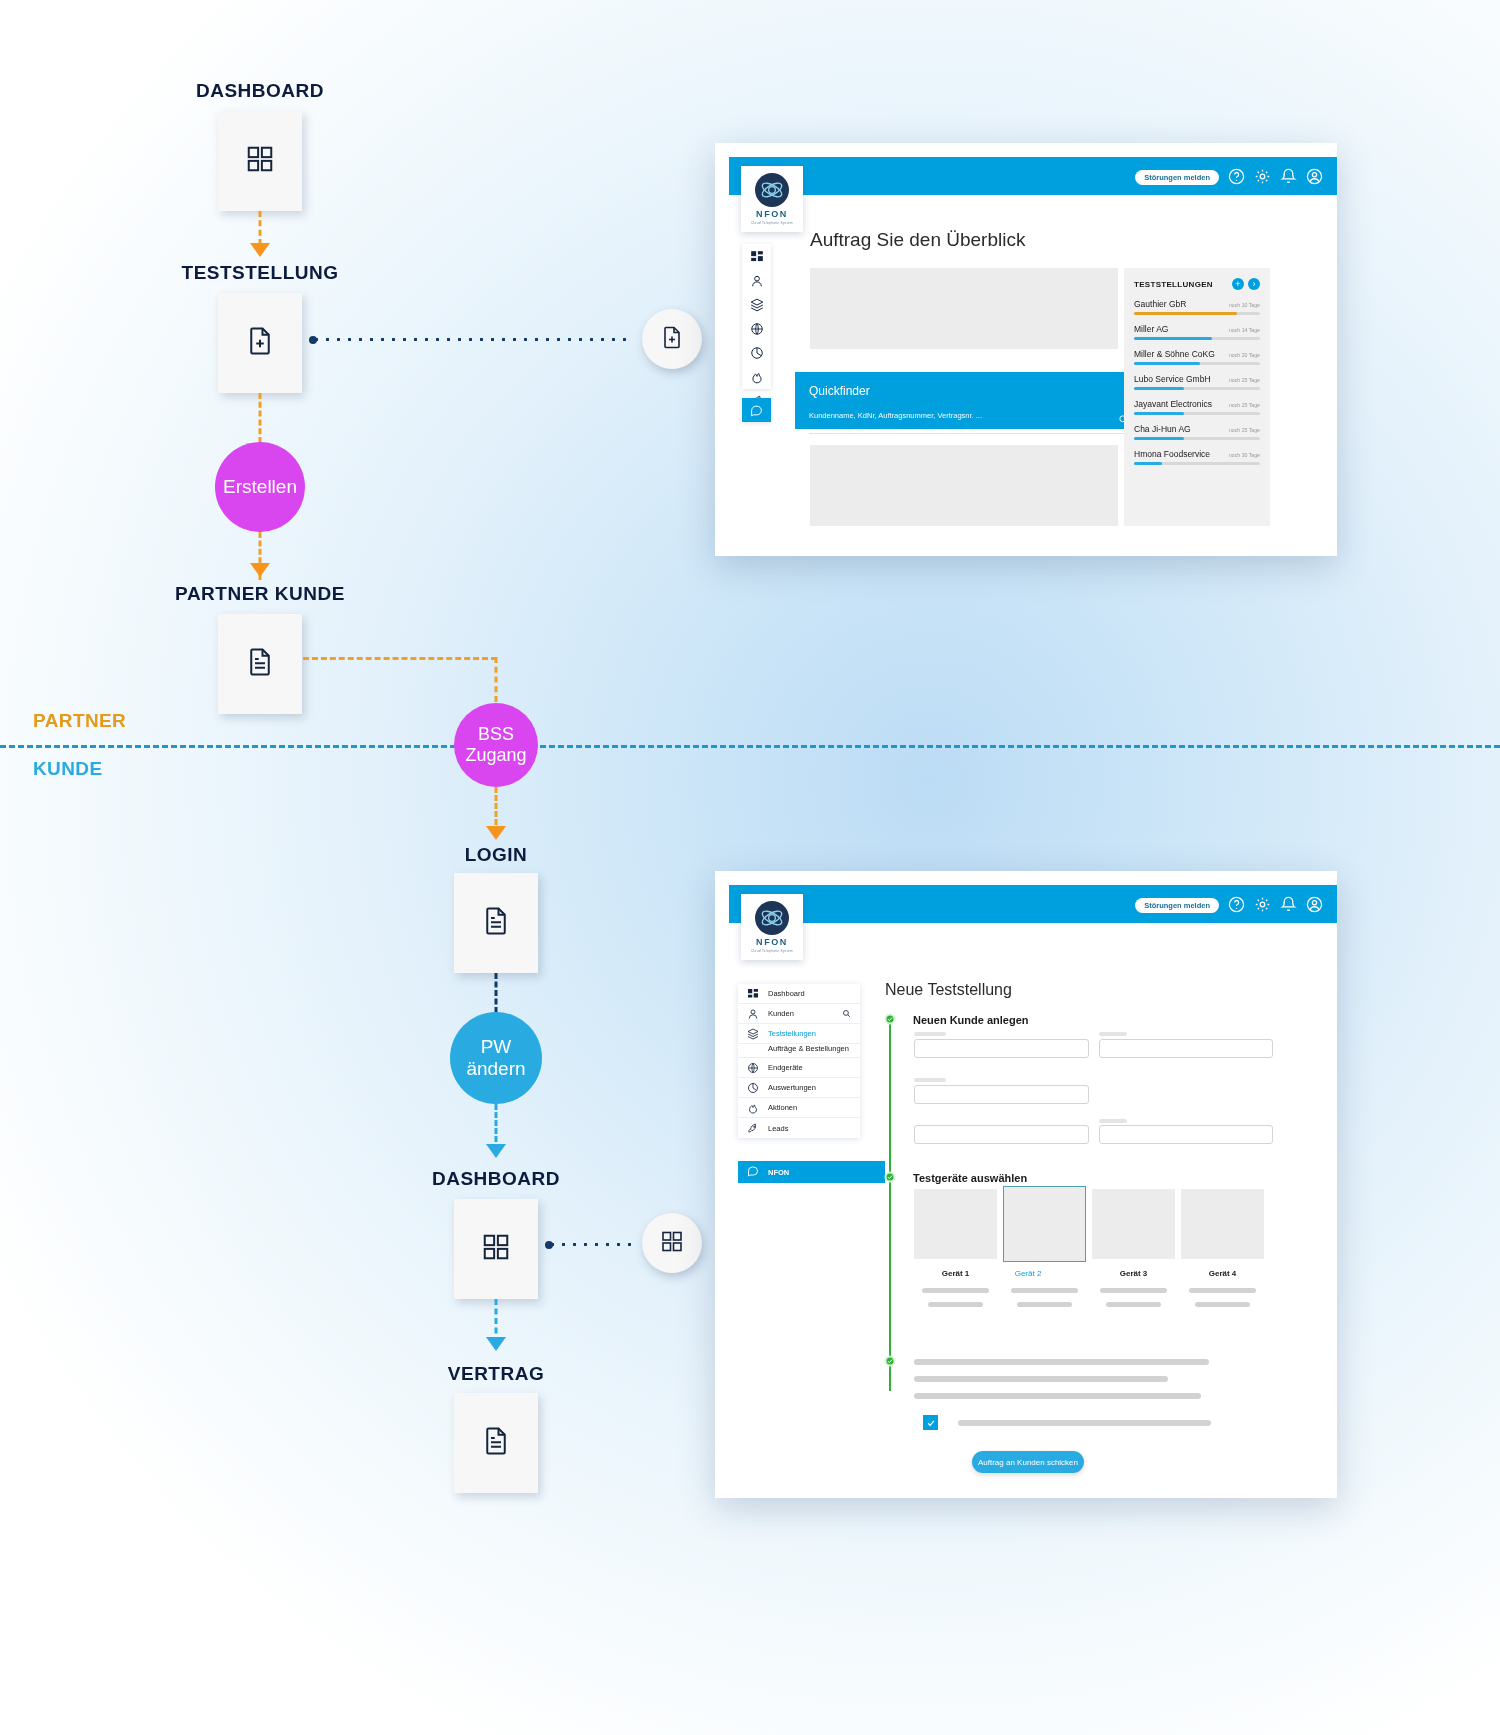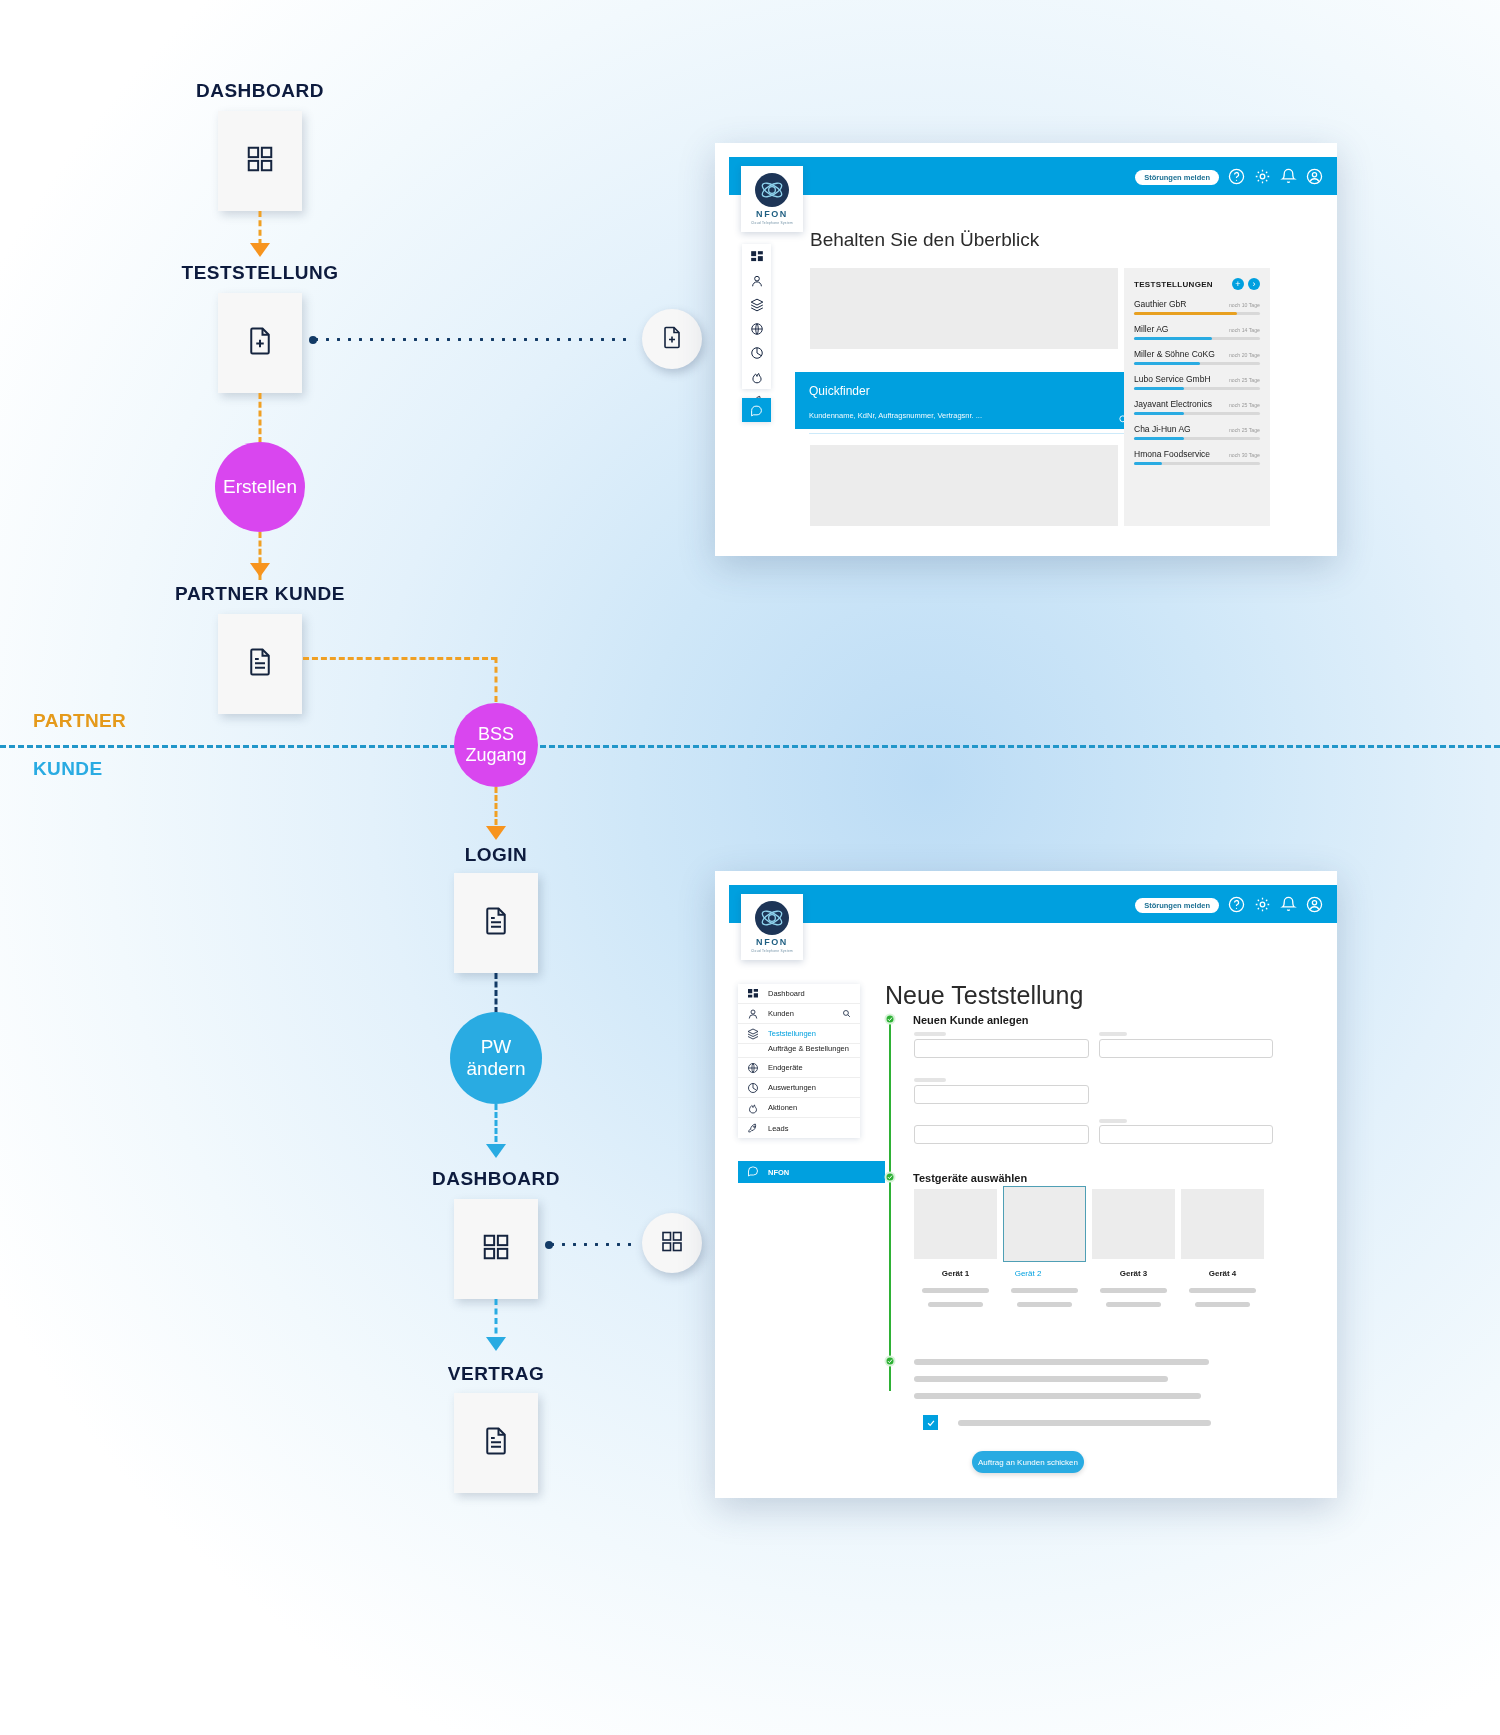--- a/index.html
+++ b/index.html
@@ -491,21 +491,21 @@
           <circle cx="14.5" cy="9.5" r="1.4"></circle>
         </svg>
       </span>
   </div>
   <div class="rail-chat" style="left:27px; top:255px;">
     <svg viewBox="0 0 24 24" fill="none" stroke="currentColor" stroke-width="1.8">
         <path d="M21 12a8 8 0 0 1-8 8H6l-3 2V12a8 8 0 0 1 8-8h2a8 8 0 0 1 8 8z"></path>
       </svg>
   </div>
 
-  <div class="mock-h1" style="left:95px; top:86px;">Behalten Sie den Überblick</div>
+  <div class="mock-h1" style="left:95px; top:86px;">Auftrag Sie den Überblick</div>
 
   <div class="gbox" style="left:95px; top:125px; width:158px; height:81px;"></div>
   <div class="gbox" style="left:252px; top:125px; width:151px; height:81px;"></div>
 
   <div class="quickfinder" style="left:80px; top:229px; width:348px; height:57px;">
     <div class="qf-title">Quickfinder</div>
     <div class="qf-row">
       <span class="qf-ph">Kundenname, KdNr, Auftragsnummer, Vertragsnr. ...</span>
       <span>
         <svg viewBox="0 0 24 24" fill="none" stroke="currentColor" stroke-width="2">
@@ -718,21 +718,21 @@
     </div>
   <div class="nav-nfon" style="left:23px; top:290px; width:147px; height:22px;">
     <span>
       <svg viewBox="0 0 24 24" fill="none" stroke="currentColor" stroke-width="1.8">
           <path d="M21 12a8 8 0 0 1-8 8H6l-3 2V12a8 8 0 0 1 8-8h2a8 8 0 0 1 8 8z"></path>
         </svg>
     </span>
     <span>NFON</span>
   </div>
 
-  <div class="mock-h1" style="left:170px; top:110px; font-size:25px;text-align:center;">Neue Teststellung</div>
+  <div class="mock-h1" style="left:170px; top:110px; font-size:16px;text-align:center;">Neue Teststellung</div>
 
   <div class="steps-line" style="left:174px; top:148px; height:372px;"></div>
   <div class="step-dot" style="left:175px; top:148px;">
     <svg viewBox="0 0 24 24" fill="none" stroke="currentColor" stroke-width="3.4">
         <path d="M5 12.5 10 17.5 19 7"></path>
       </svg>
   </div>
   <div class="step-dot" style="left:175px; top:306px;">
     <svg viewBox="0 0 24 24" fill="none" stroke="currentColor" stroke-width="3.4">
         <path d="M5 12.5 10 17.5 19 7"></path>

